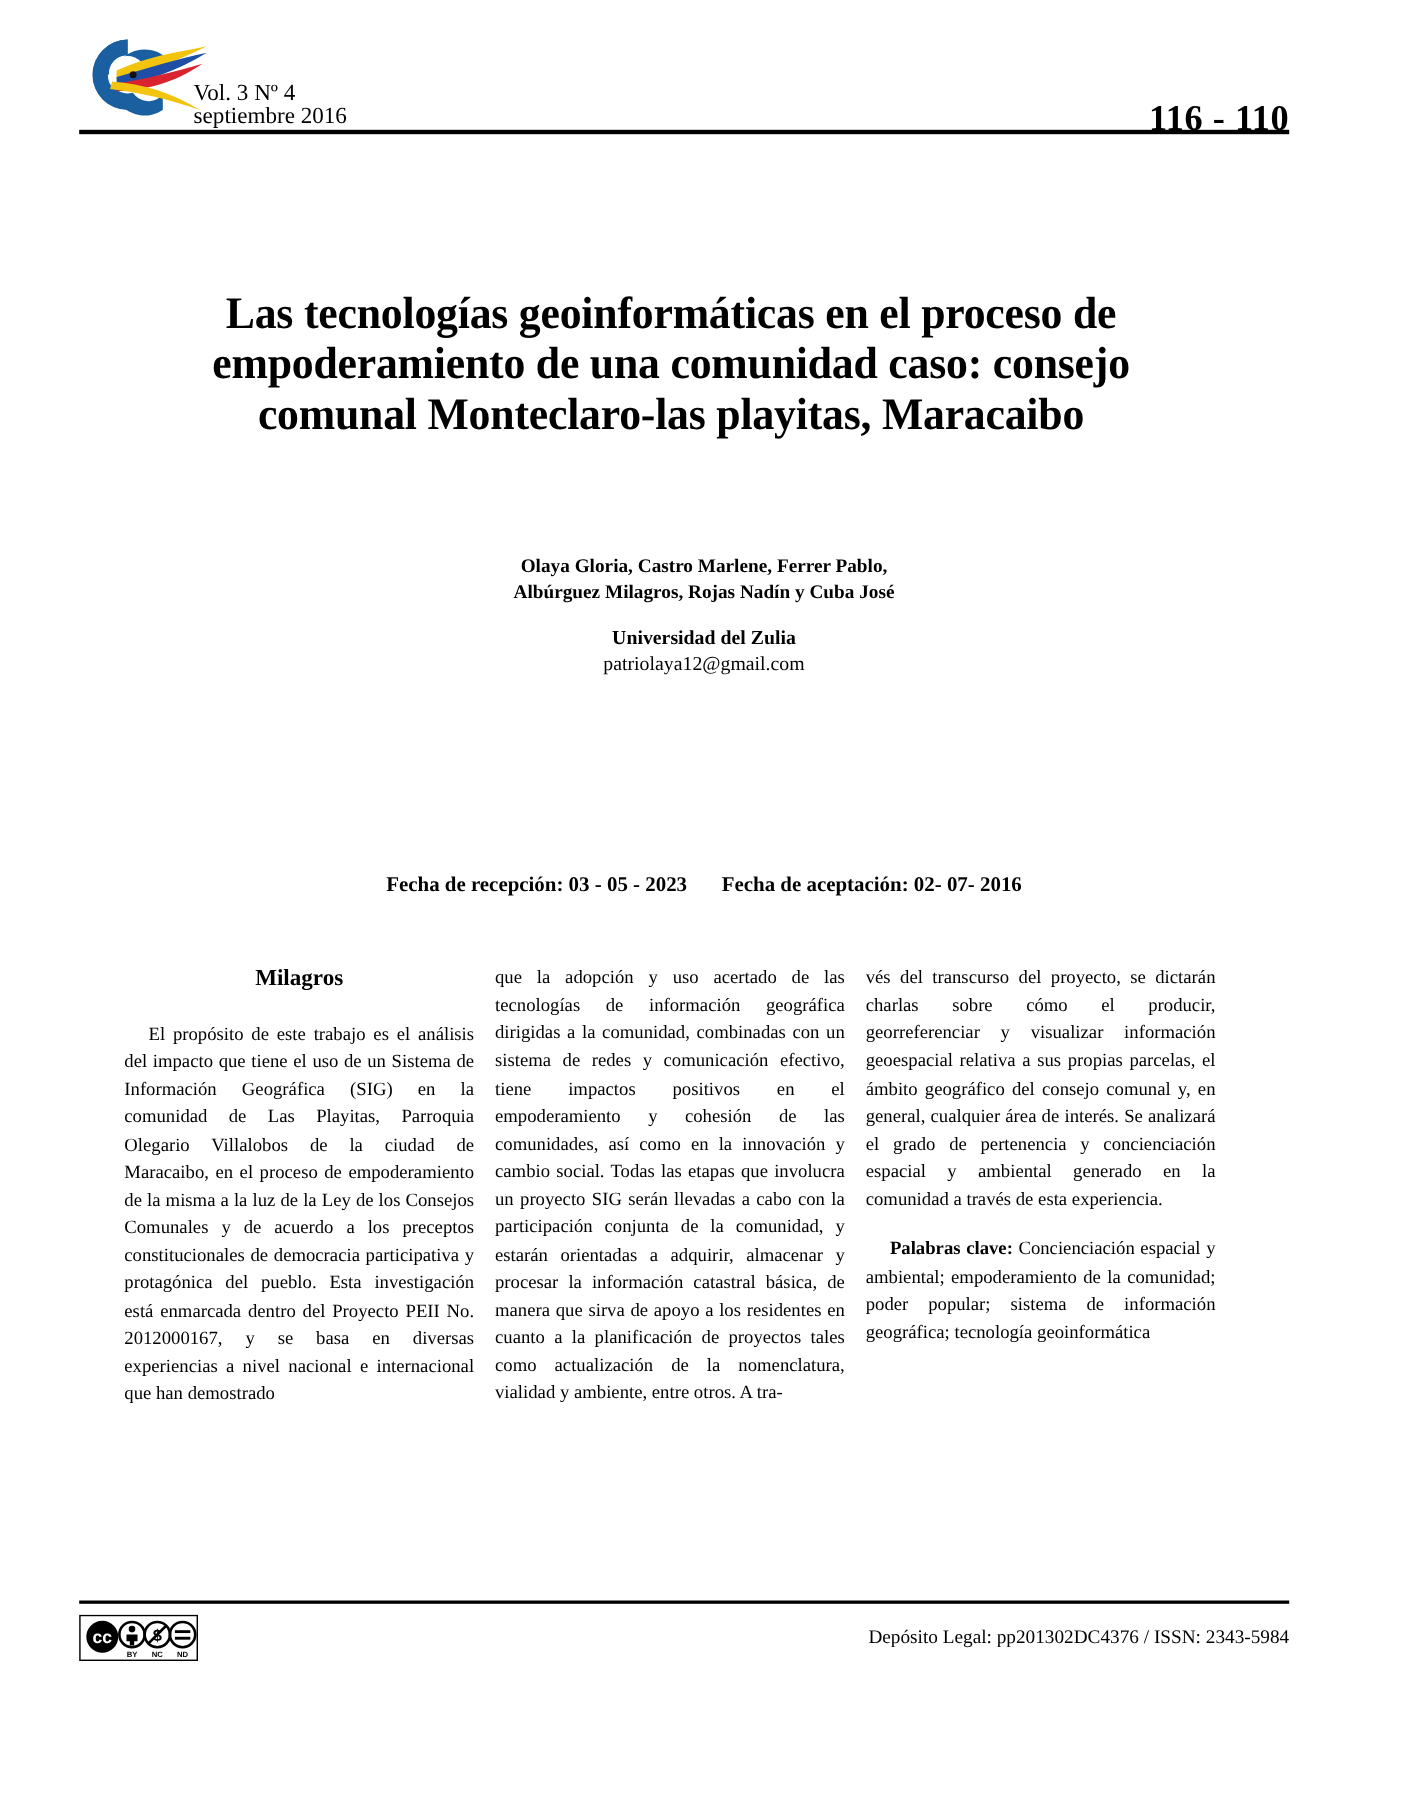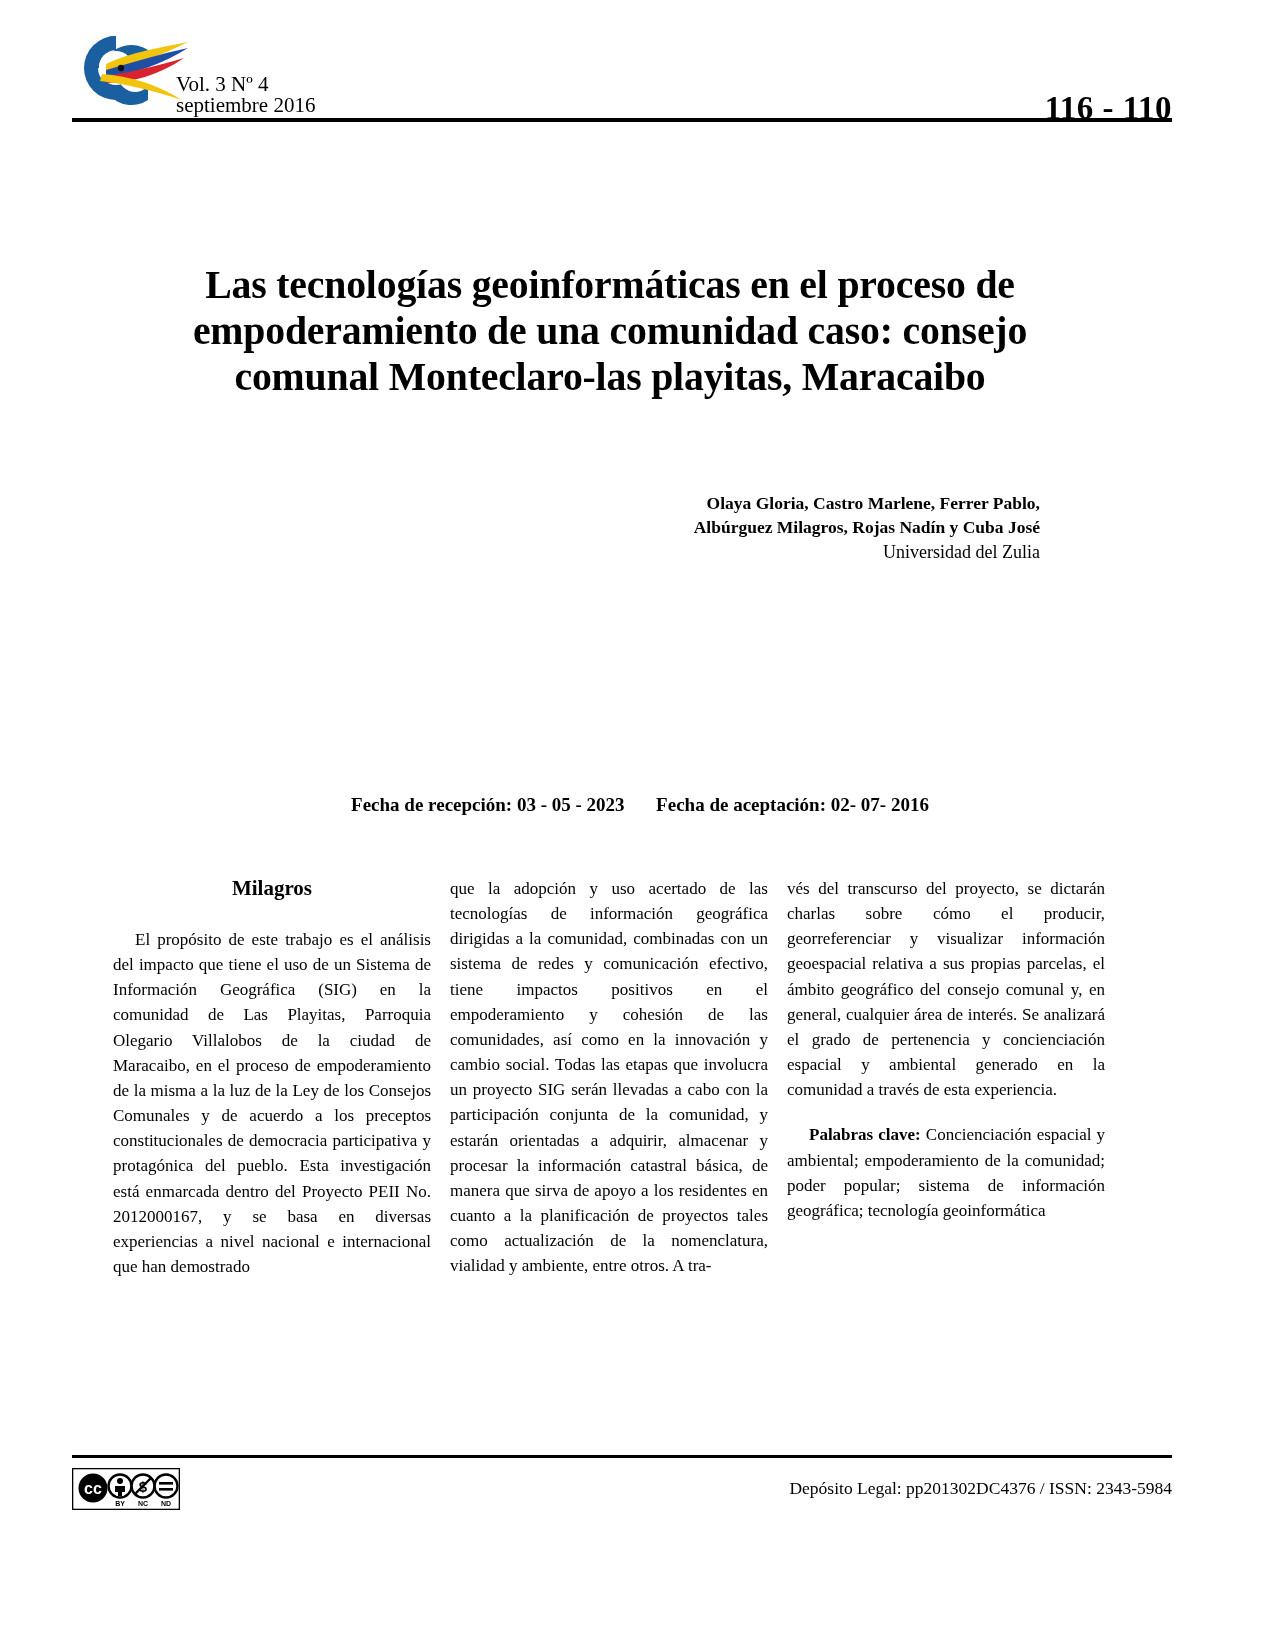--- a/index.html
+++ b/index.html
@@ -82,33 +82,34 @@
     letter-spacing: -0.2px;
     transform: scaleX(0.97);
     transform-origin: center top;
     margin: 0;
   }
 
   
   .authors-block {
     position: absolute;
     left: 240px;
-    top: 492px;
+    top: 503px;
     width: 800px;
-    text-align: right;
+    text-align: center;
   }
   .authors-names {
     font-weight: bold;
     font-size: 17.5px;
     line-height: 1.35;
   }
   .authors-affil {
     font-size: 18px;
     line-height: 1.3;
-    margin-top: 2px;
+    margin-top: 18px;
+    font-weight: bold;
   }
   .authors-email {
     font-size: 18px;
     line-height: 1.3;
   }
 
   
   .dates {
     position: absolute;
     left: 140px;
@@ -221,20 +222,21 @@
   <div class="header-rule"></div>
 
   <div class="title-block">
     <h1 class="title">Las tecnologías geoinformáticas en el proceso de empoderamiento de una comunidad caso: consejo comunal Monteclaro-las playitas, Maracaibo</h1>
   </div>
 
   <div class="authors-block">
     <div class="authors-names">Olaya Gloria, Castro Marlene, Ferrer Pablo,</div>
     <div class="authors-names">Albúrguez Milagros, Rojas Nadín y Cuba José</div>
     <div class="authors-affil">Universidad del Zulia</div>
+    <div class="authors-email">patriolaya12@gmail.com</div>
   </div>
 
   <div class="dates">
     <span>Fecha de recepción: 03 - 05 - 2023</span>
     <span class="gap"></span>
     <span>Fecha de aceptación: 02- 07- 2016</span>
   </div>
 
   <div class="columns">
 

